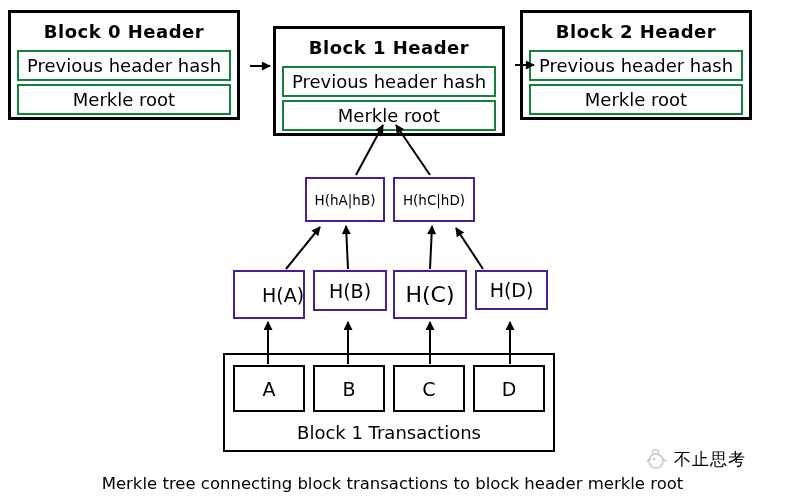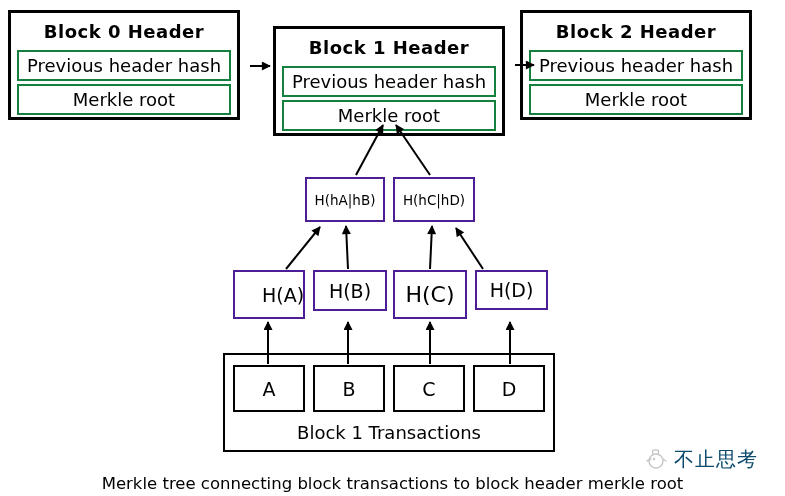--- a/index.html
+++ b/index.html
@@ -53,21 +53,21 @@
   
   #arrows{position:absolute;left:0;top:0;width:785px;height:496px;pointer-events:none;}
   #arrows line{stroke:#000;stroke-width:2;}
   
   .caption{
     position:absolute;left:0;right:0;bottom:3px;text-align:center;font-size:16.5px;
   }
   
   .watermark{
     position:absolute;left:643px;top:446px;display:flex;align-items:center;gap:4px;
-    color:#0c4a6e;font-size:20px;letter-spacing:1px;white-space:nowrap;
+    color:#000000;font-size:17px;letter-spacing:1px;white-space:nowrap;
   }
 </style>
 </head>
 <body>
 
 <div id="canvas">
 
   <div class="block b0">
     <div class="block-title">Block 0 Header</div>
     <div class="block-row">Previous header hash</div>

